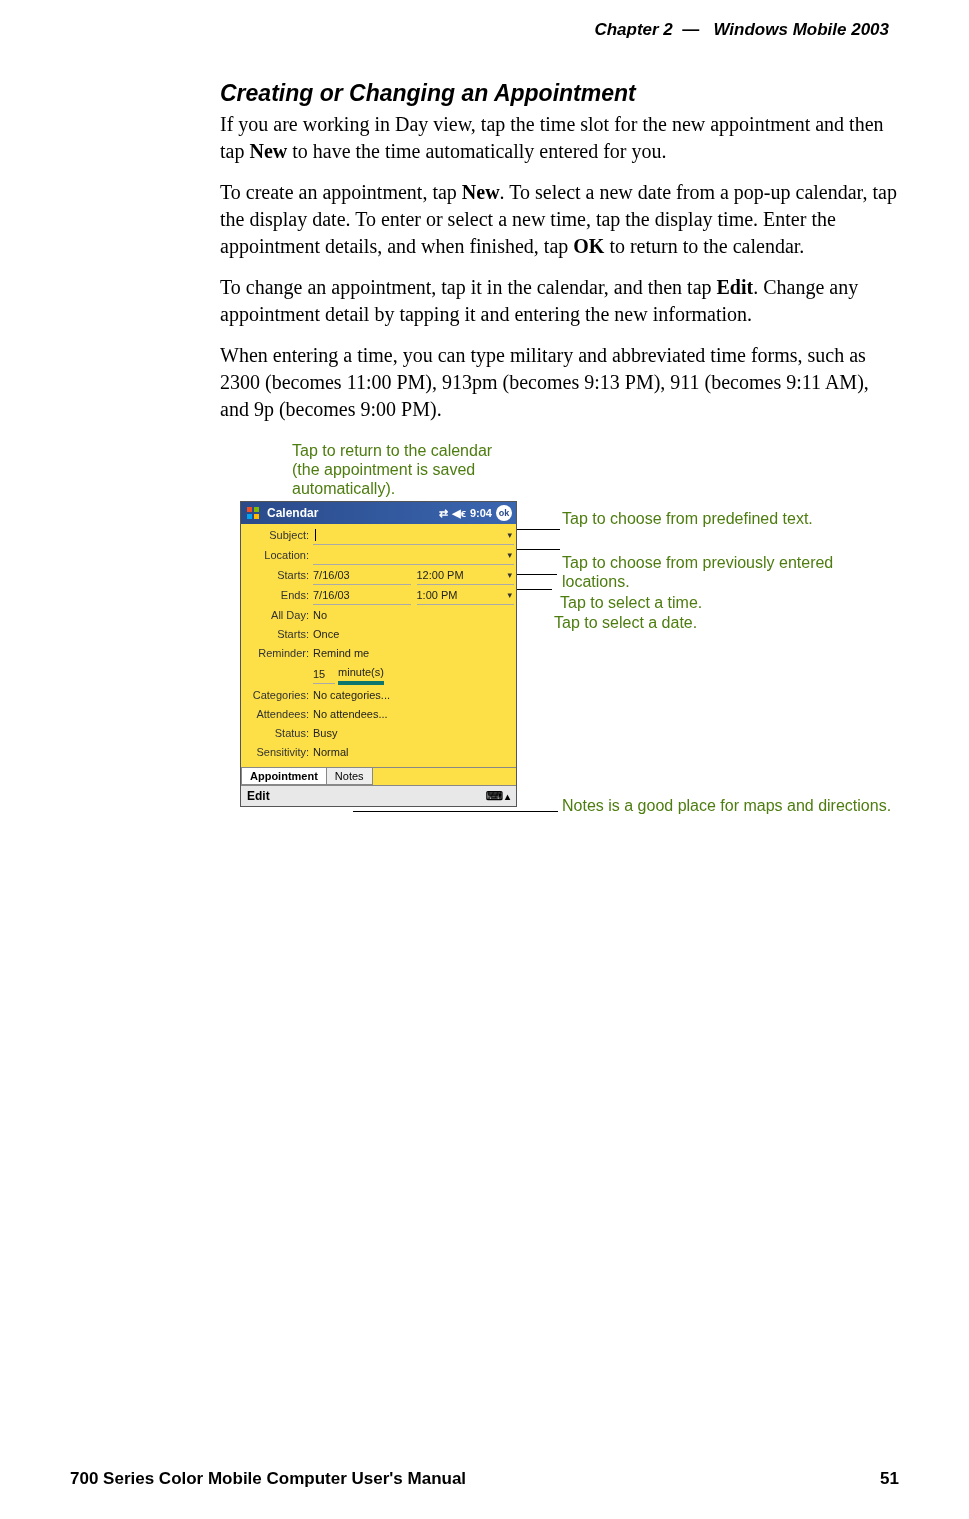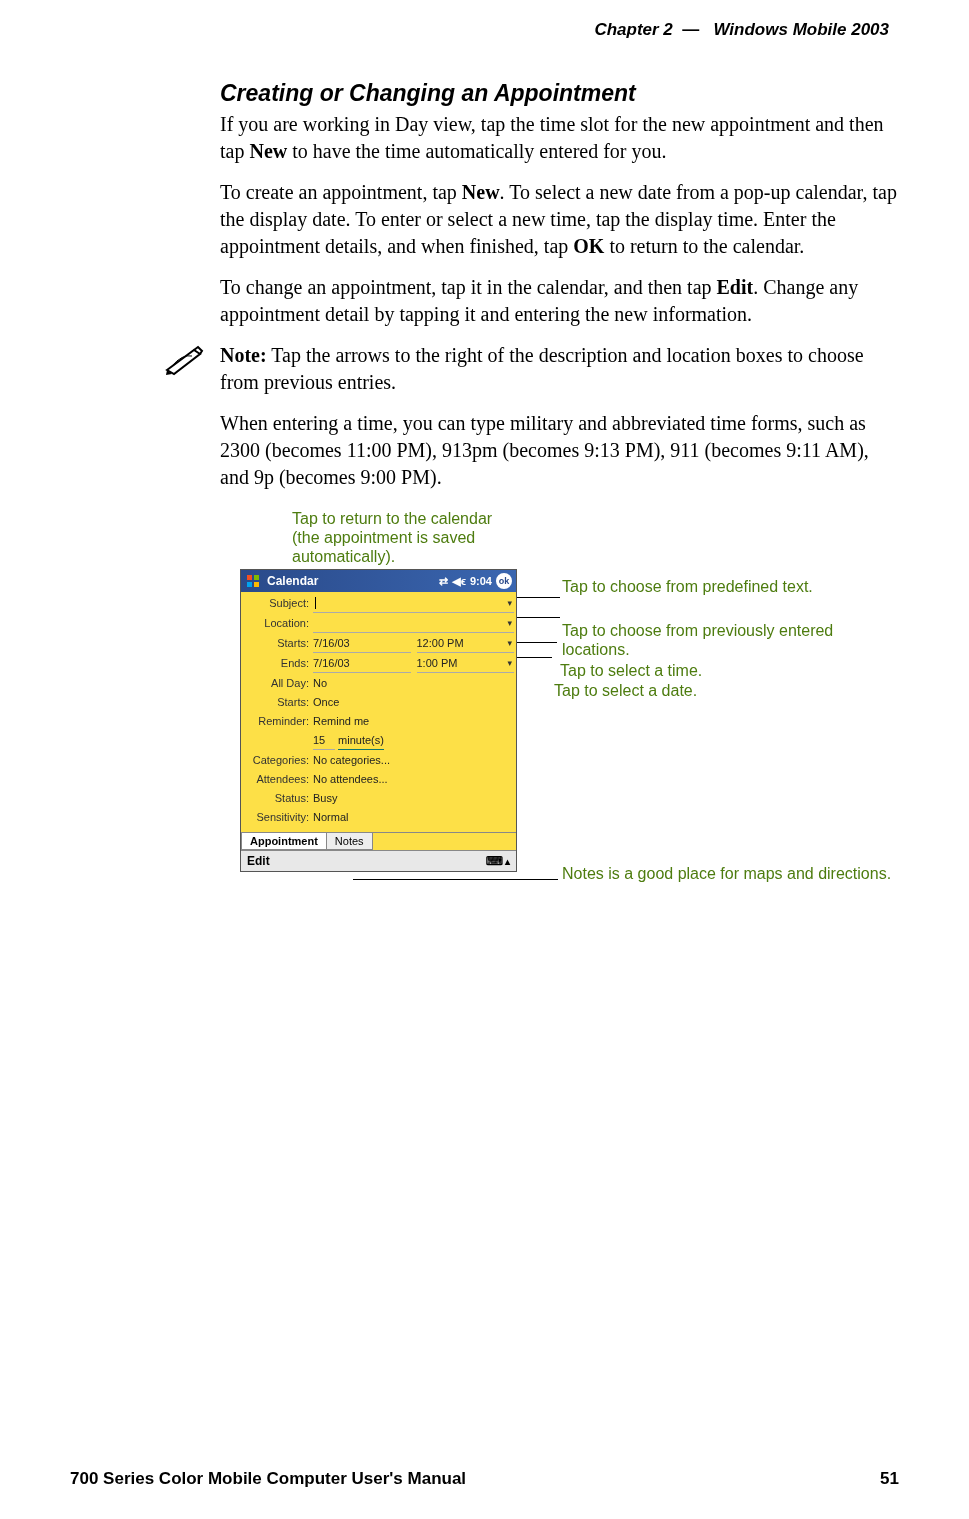--- a/index.html
+++ b/index.html
@@ -169,33 +169,20 @@
     </p>
 
     <p class="body">
       <span>To create an appointment, tap </span><b>New</b><span>. To select a new date from a pop-up calendar, tap the display date. To enter or select a new time, tap the display time. Enter the appointment details, and when finished, tap </span><b>OK</b><span> to return to the calendar.</span>
     </p>
 
     <p class="body">
       <span>To change an appointment, tap it in the calendar, and then tap </span><b>Edit</b><span>. Change any appointment detail by tapping it and entering the new information.</span>
     </p>
 
-    <div class="note-row">
-      <span class="note-icon">
-        <svg viewBox="0 0 42 32" width="42" height="32">
-          <path d="M3 26 L30 6 L36 10 L10 30 Z" fill="none" stroke="#000" stroke-width="2"></path>
-          <path d="M3 26 L2 31 L8 30 Z" fill="#000"></path>
-          <path d="M30 6 L34 3 L38 7 L36 10" fill="none" stroke="#000" stroke-width="2"></path>
-          <path d="M8 22 Q18 10 28 12" fill="none" stroke="#000" stroke-width="1"></path>
-        </svg>
-      </span>
-      <div class="note-text">
-        <b>Note:</b><span> Tap the arrows to the right of the description and location boxes to choose from previous entries.</span>
-      </div>
-    </div>
 
     <p class="body">When entering a time, you can type military and abbreviated time forms, such as 2300 (becomes 11:00 PM), 913pm (becomes 9:13 PM), 911 (becomes 9:11 AM), and 9p (becomes 9:00 PM).</p>
 
     <div class="figure-area">
 
       <div class="callout callout-top">Tap to return to the calendar (the appointment is saved automatically).</div>
       <div class="callout callout-right1">Tap to choose from predefined text.</div>
       <div class="callout callout-right2">Tap to choose from previously entered locations.</div>
       <div class="callout callout-right3">Tap to select a time.</div>
       <div class="callout callout-right4">Tap to select a date.</div>
@@ -267,21 +254,21 @@
 
           <div class="lbl">Starts:</div>
           <div class="val">Once</div>
 
           <div class="lbl">Reminder:</div>
           <div class="val">Remind me</div>
 
           <div class="lbl"></div>
           <div class="val">
             <span style="border-bottom:1px solid #aaa; min-width:22px; text-align:left;">15</span>&nbsp;
-            <span style="border-bottom:1px solid #0f766e;">minute(s)</span>
+            <span style="border-bottom:4px solid #0f766e;">minute(s)</span>
           </div>
 
           <div class="lbl">Categories:</div>
           <div class="val">No categories...</div>
 
           <div class="lbl">Attendees:</div>
           <div class="val">No attendees...</div>
 
           <div class="lbl">Status:</div>
           <div class="val">Busy</div>

